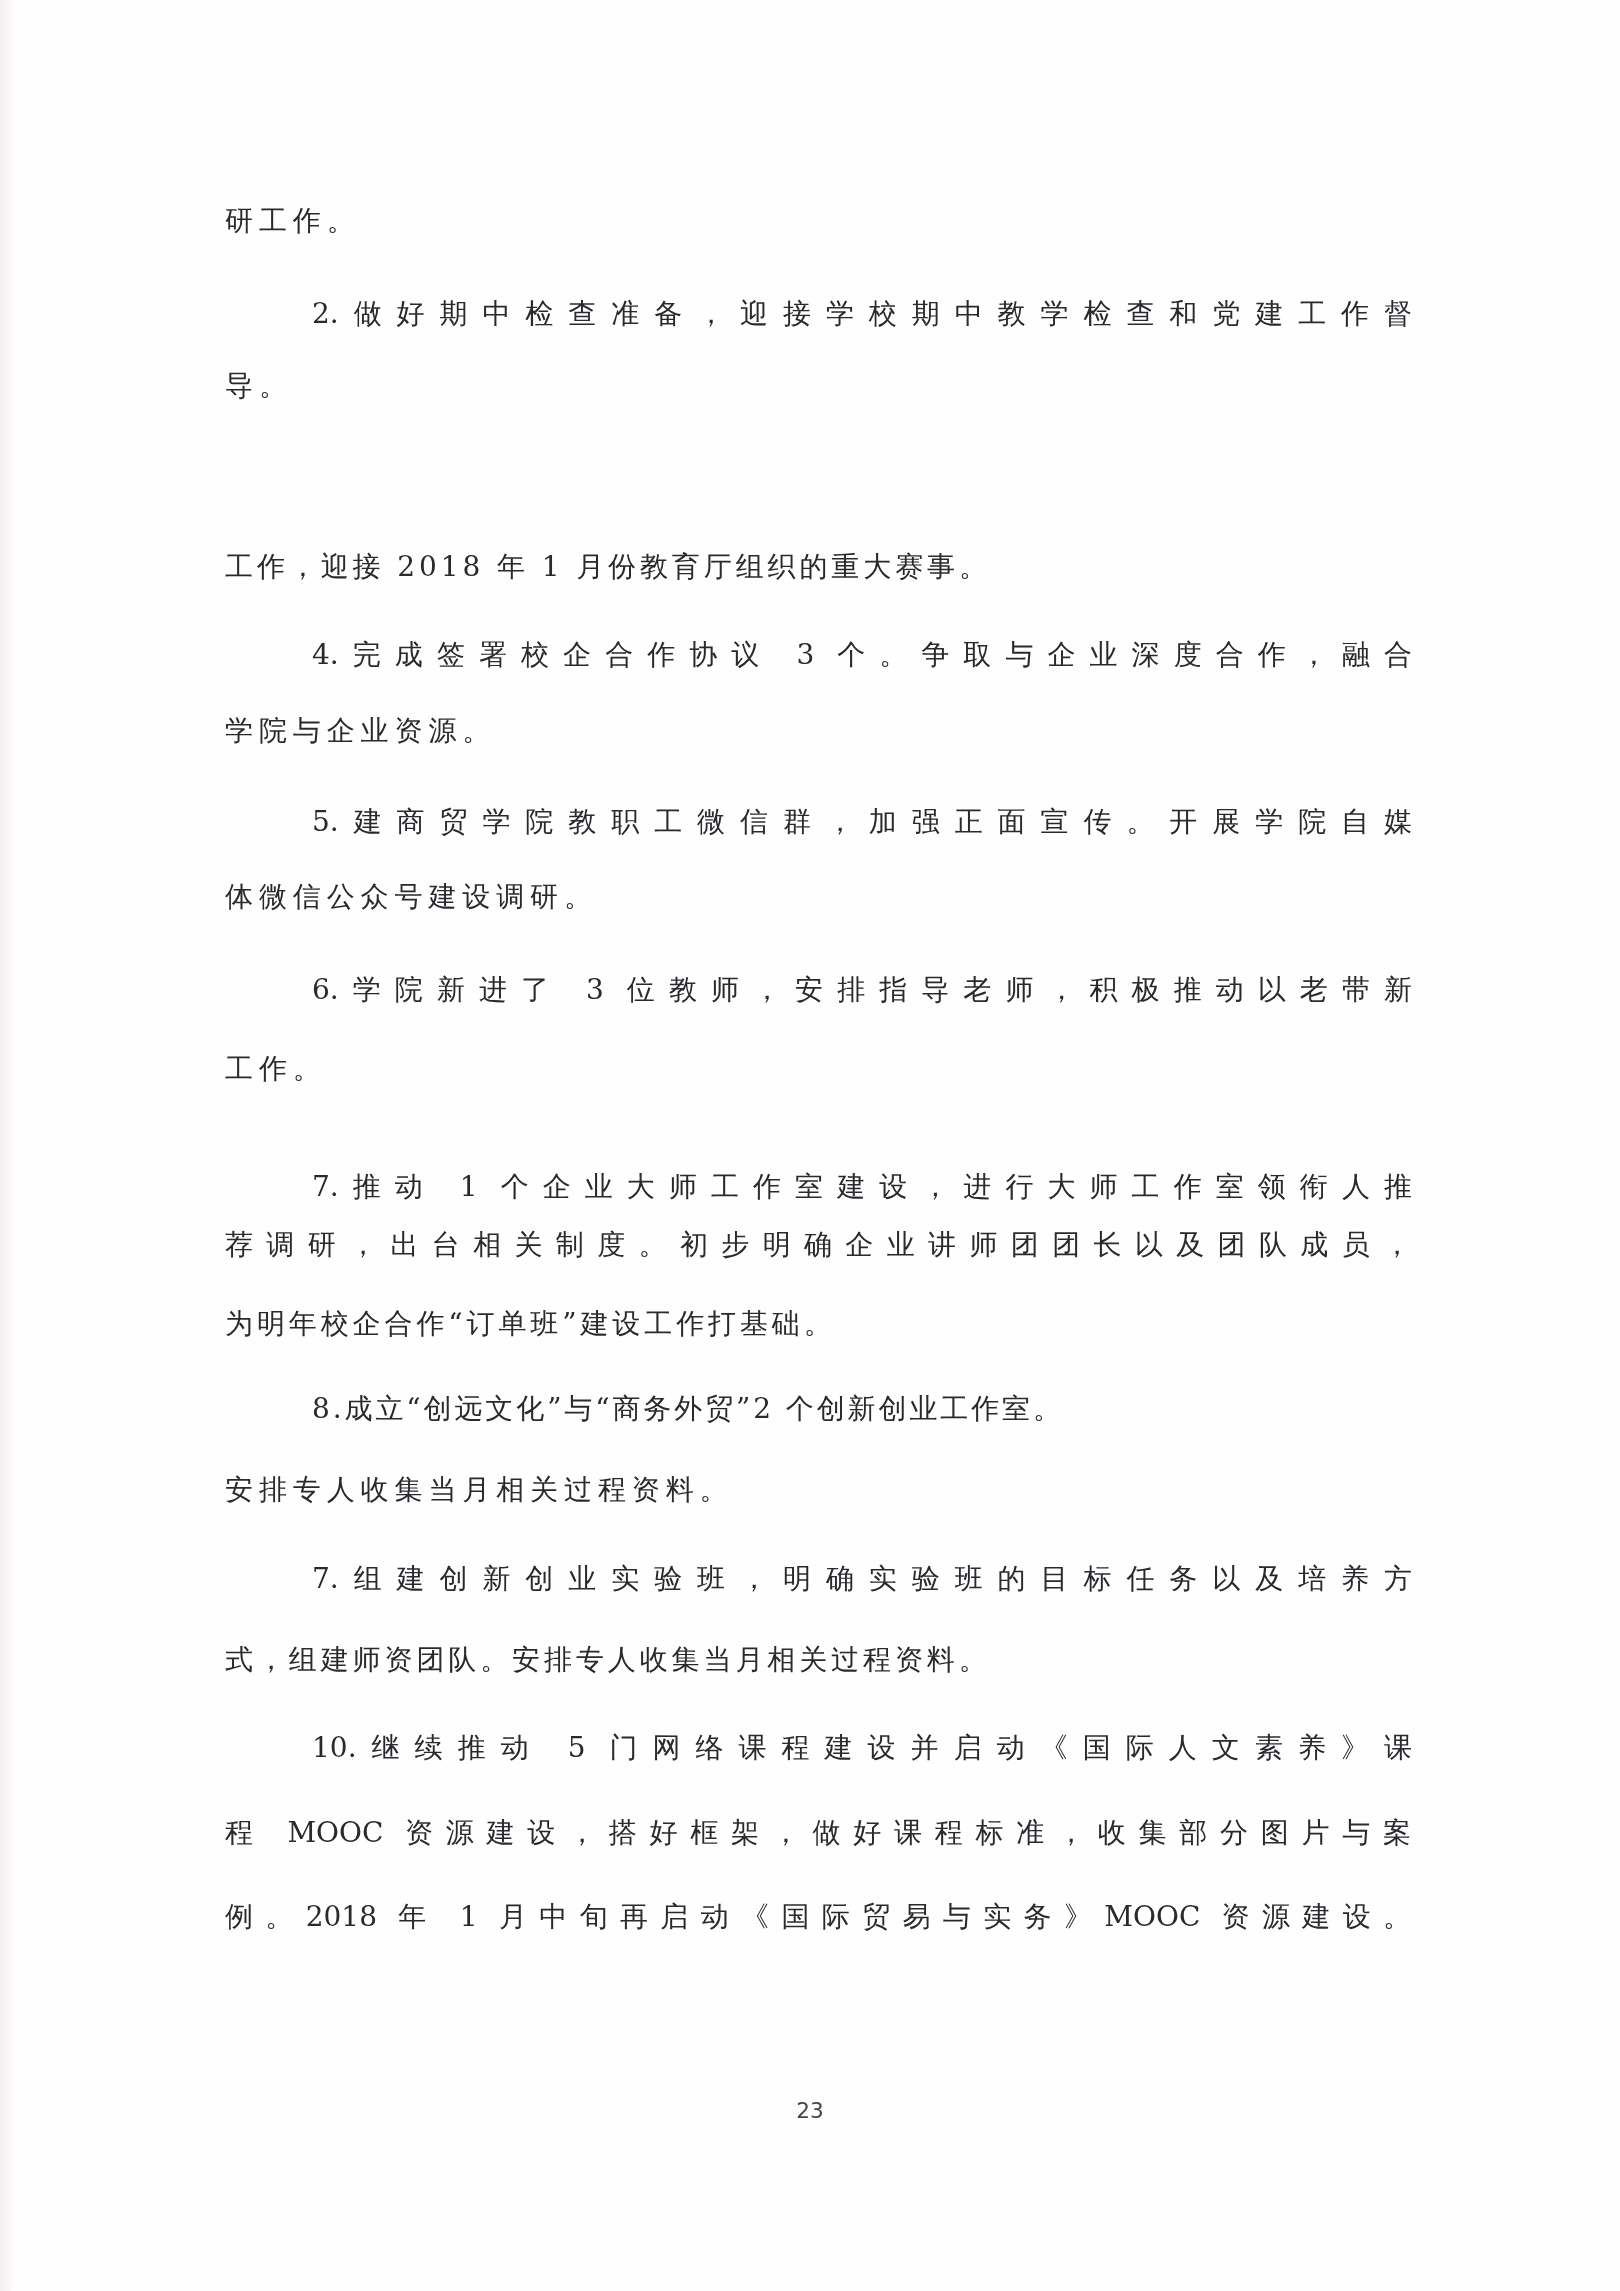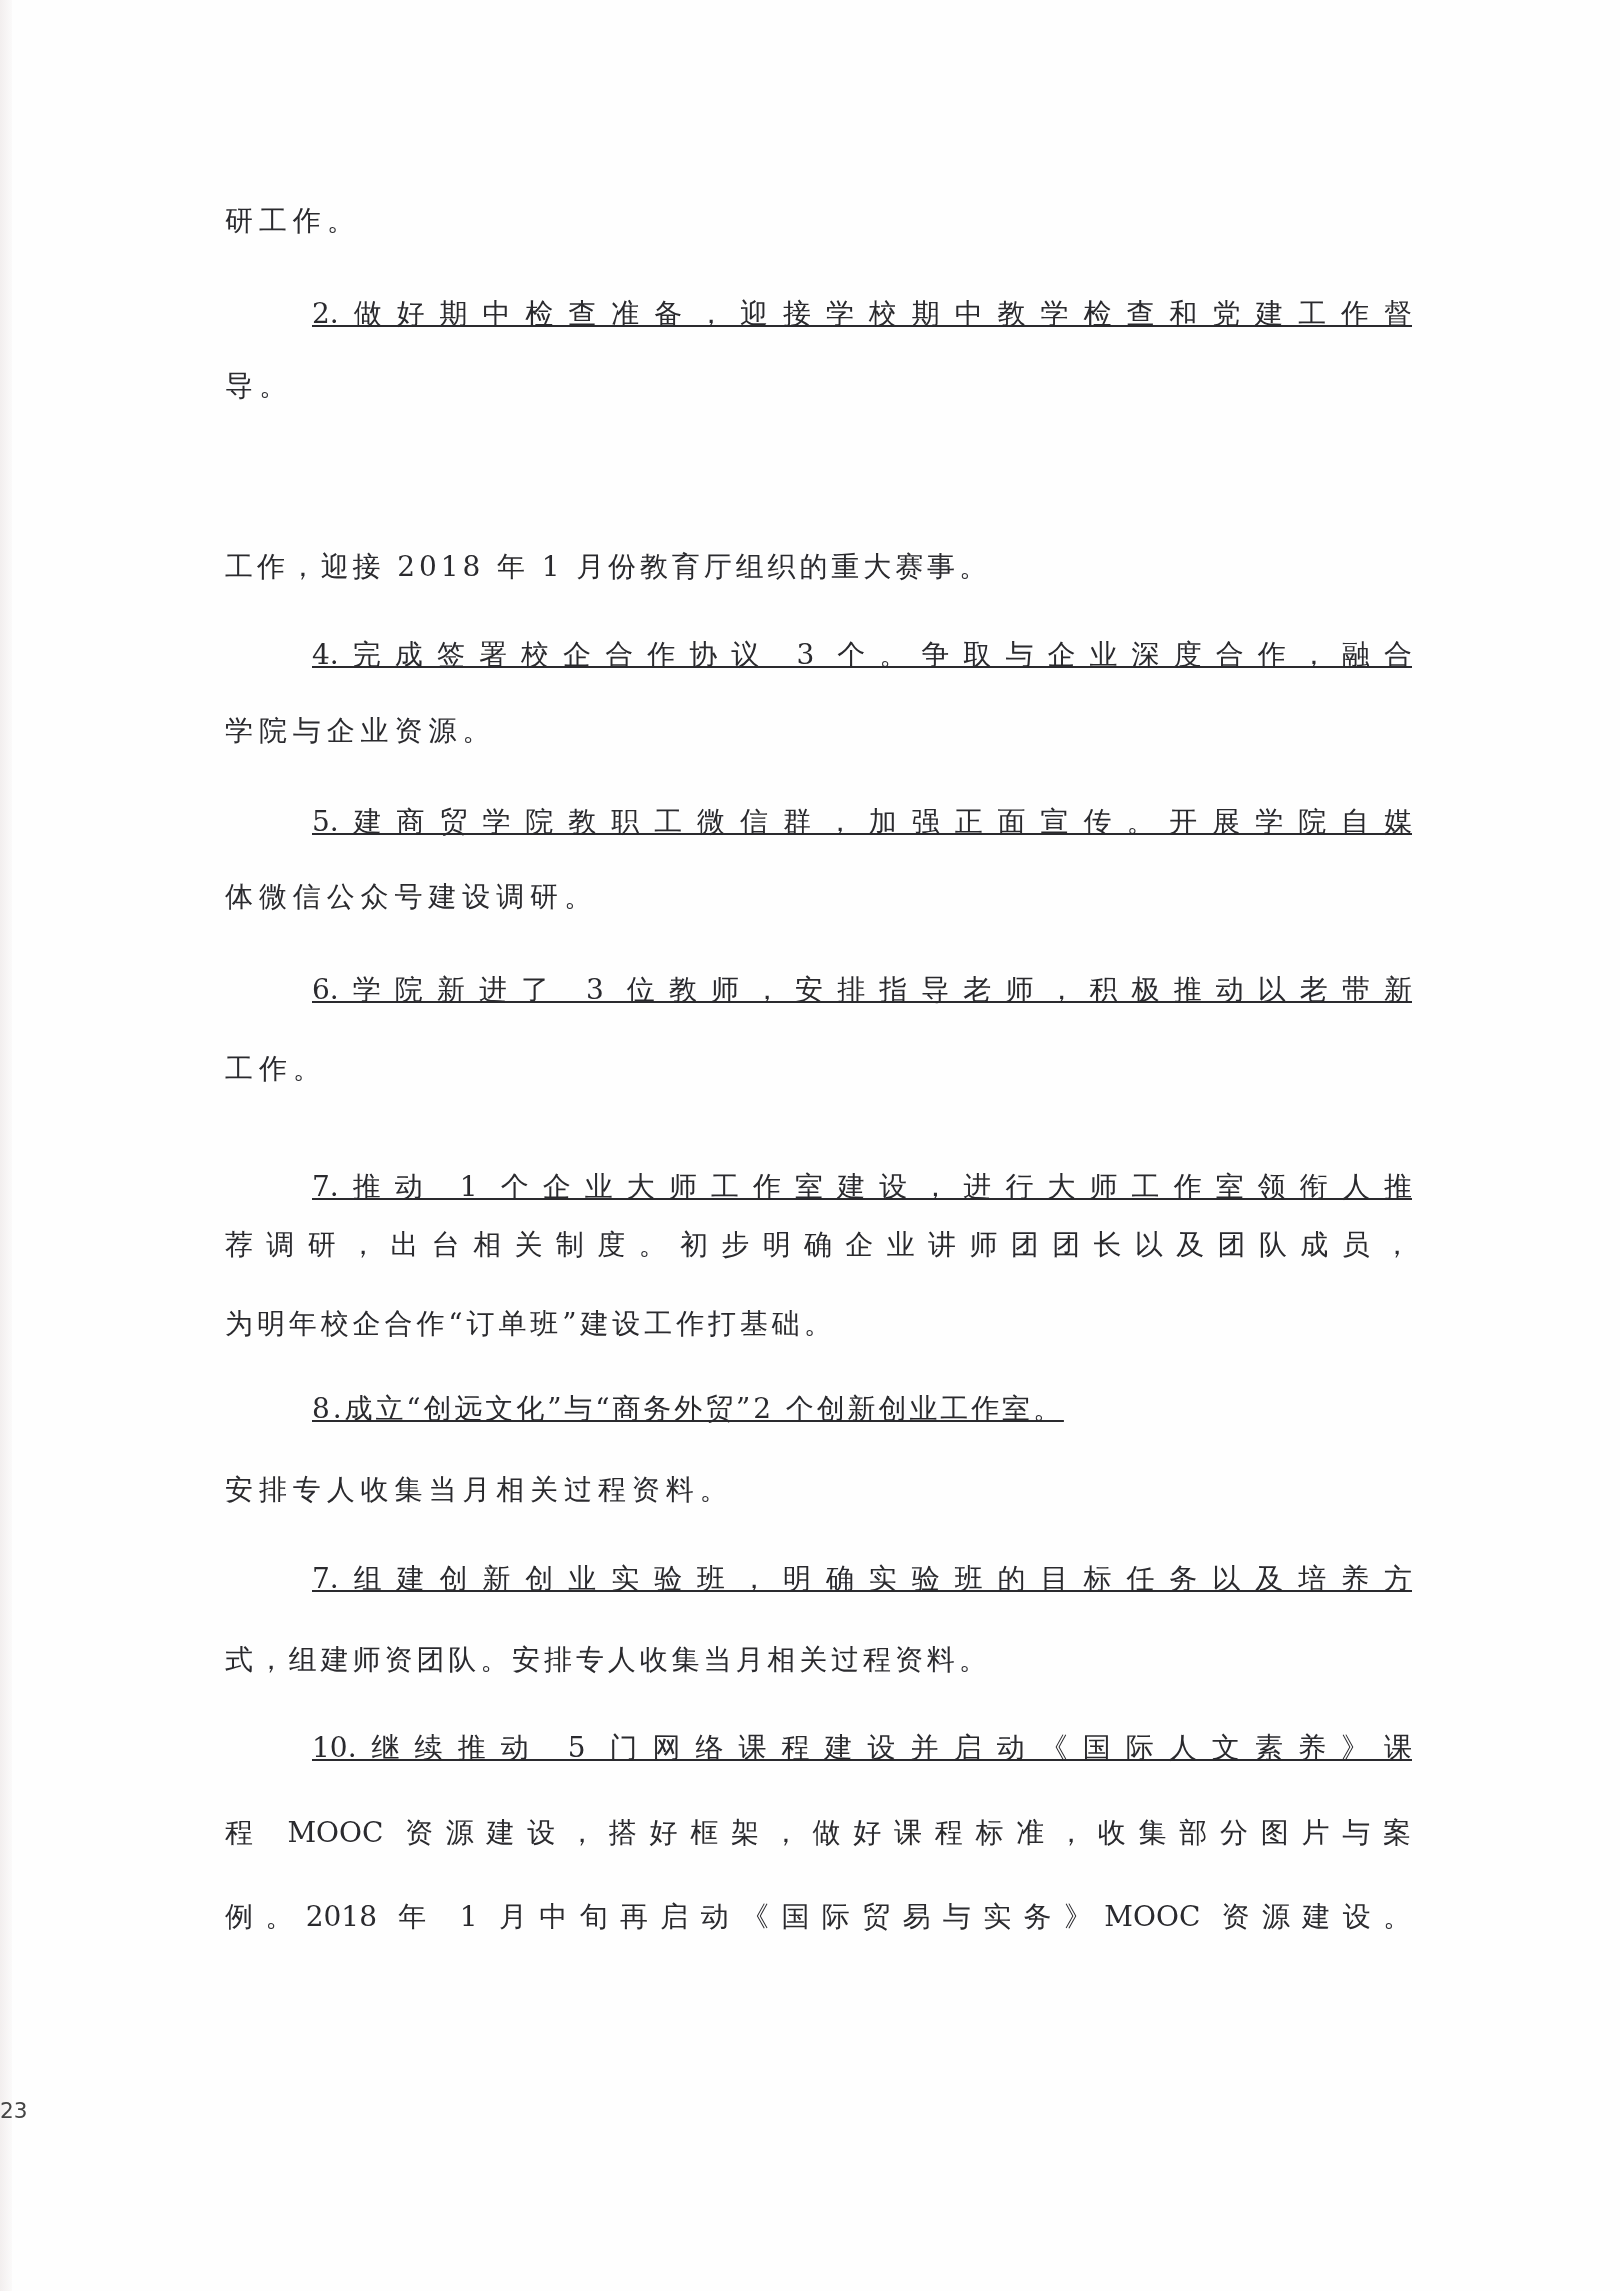--- a/index.html
+++ b/index.html
@@ -21,26 +21,27 @@
   .line {
     position: absolute;
     left: 225px;
     width: 1186px;
     font-size: 28px;
     line-height: 51px;
     height: 51px;
     white-space: nowrap;
     letter-spacing: 5.9px;
   }
-  .line.indent { left: 312px; width: 1100px; text-decoration: underline; }
+  .line.indent { left: 312px; width: 1100px; }
   .line.justify { text-align: justify; text-align-last: justify; letter-spacing: 0; }
   .page-number {
     position: absolute;
     left: 0; width: 1620px;
     top: 2098px;
+    text-align: center;
     font-family: "DejaVu Sans", "Liberation Sans", sans-serif;
     font-size: 21.6px;
     color: #444;
   }
 </style>
 </head>
 <body>
 
 <div class="scan-edge"></div>
 

